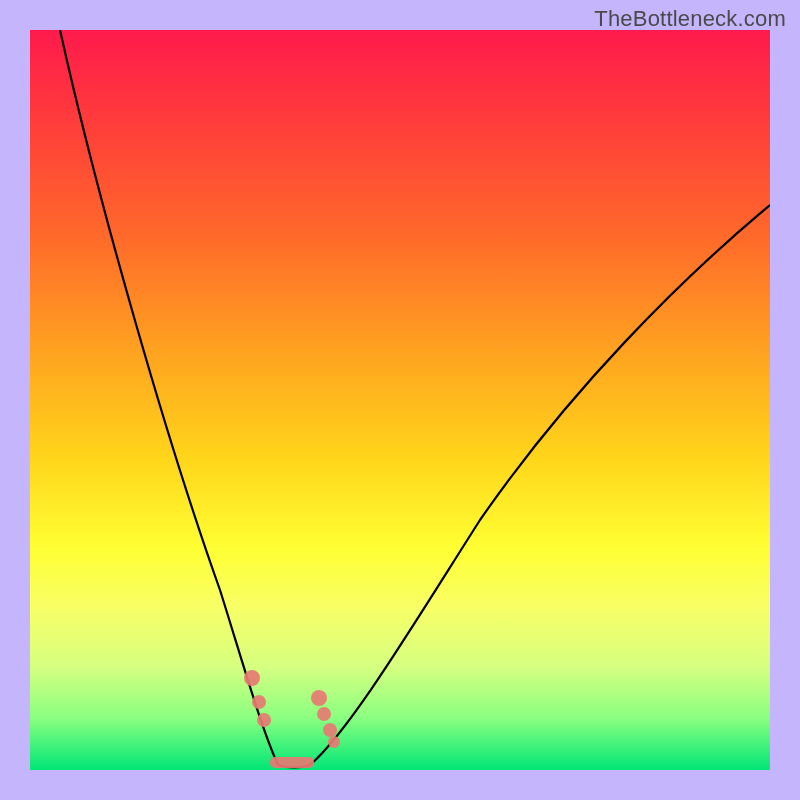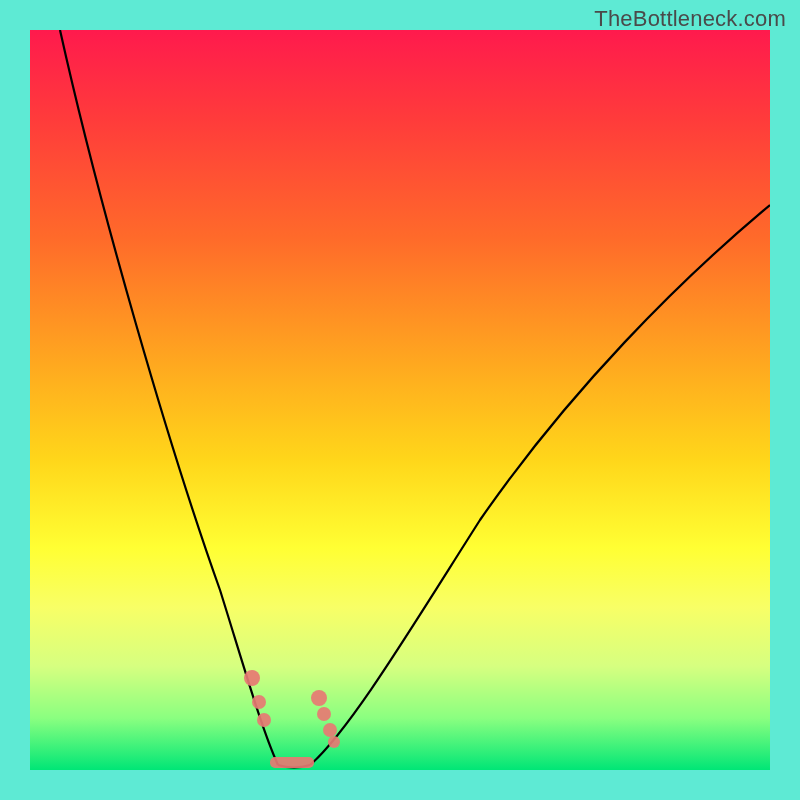--- a/index.html
+++ b/index.html
@@ -8,21 +8,21 @@
     width: 800px;
     height: 800px;
     background: #000;
     font-family: Arial, Helvetica, sans-serif;
     overflow: hidden;
   }
   .outer {
     position: relative;
     width: 800px;
     height: 800px;
-    background: #5eead4;
+    background: #c4b5fd;
   }
   .plot {
     position: absolute;
     left: 30px;
     top: 30px;
     width: 740px;
     height: 740px;
     background: linear-gradient(to bottom,
       #ff1a4d 0%,
       #ff3b3b 12%,

